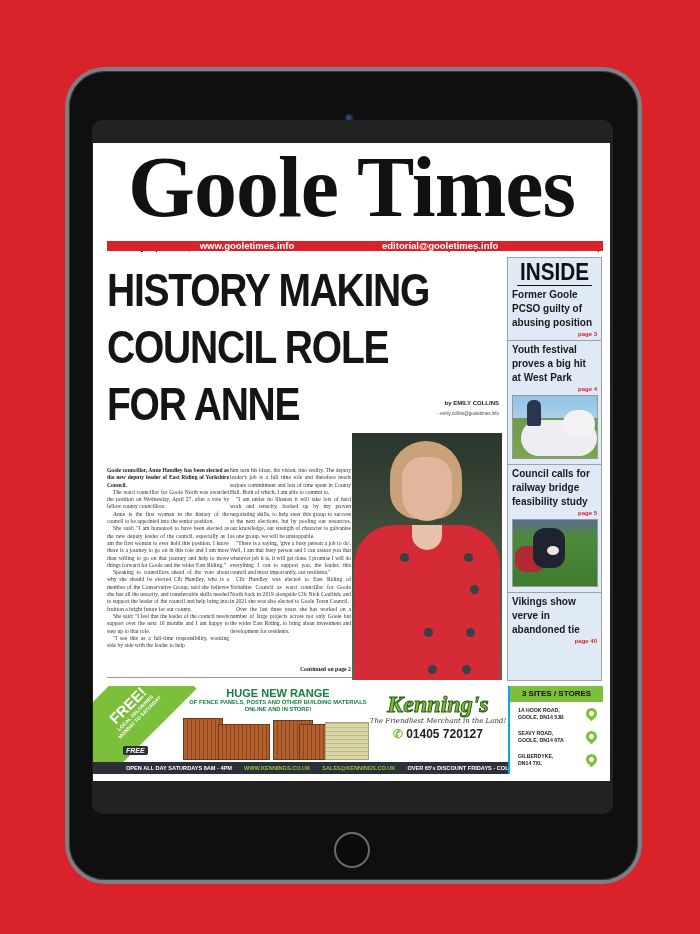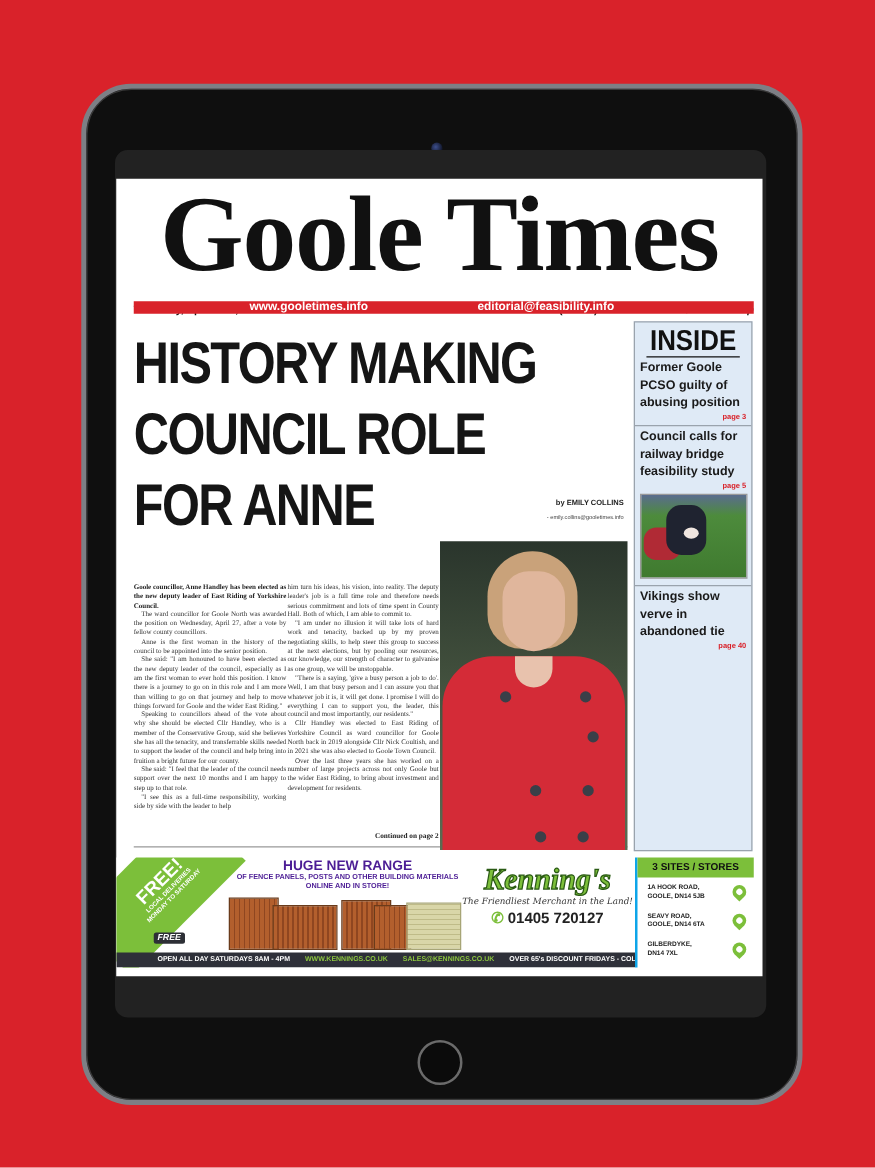--- a/index.html
+++ b/index.html
@@ -126,21 +126,21 @@
     position: absolute; left: 0; top: 0; width: 415px; height: 88px; background: #ffffff; overflow: hidden;
   }
   .ad-free {
     position: absolute; left: -30px; top: -6px; width: 130px; height: 64px; background: #7cbf3a;
     transform: rotate(-45deg); transform-origin: 50% 50%;
   }
   .ad-free-text { position: absolute; left: 4px; top: 10px; width: 70px; transform: rotate(-45deg); color: #fff; font-weight: bold; text-align: center; }
   .ad-free-text .big { font-size: 15px; line-height: 15px; }
   .ad-free-text .small { font-size: 5px; line-height: 6px; }
   .truck { position: absolute; left: 30px; top: 60px; font-size: 7px; font-weight: bold; color: #fff; background: #2d2f36; padding: 1px 3px; border-radius: 2px; font-style: italic; }
-  .ad-headline { position: absolute; left: 95px; top: 1px; width: 180px; text-align: center; font-weight: bold; color: #4c1d95; }
+  .ad-headline { position: absolute; left: 95px; top: 1px; width: 180px; text-align: center; font-weight: bold; color: #15803d; }
   .ad-headline .h1 { font-size: 11px; line-height: 12px; }
   .ad-headline .h2 { font-size: 5.8px; line-height: 7px; }
   .fence { position: absolute; border: 1px solid #6a3b1b; background: repeating-linear-gradient(90deg, #b35f2d 0 3px, #8f4620 3px 4px); }
   .fence.light { border-color: #a7a576; background: repeating-linear-gradient(0deg, #d9d6a8 0 3px, #bfbb88 3px 4px); }
   .ad-center { position: absolute; left: 275px; top: 5px; width: 140px; height: 70px; text-align: center; }
   .kennings-logo { font-family: "Liberation Serif", serif; font-weight: bold; font-style: italic; font-size: 24px; line-height: 26px; color: #7cbf3a; -webkit-text-stroke: 1px #2a5a14; }
   .tagline { font-family: "DejaVu Serif", serif; font-style: italic; font-size: 7px; line-height: 8px; color: #333; }
   .phone { font-weight: bold; font-size: 12px; line-height: 14px; color: #222; margin-top: 2px; }
   .phone .ph-icon { color: #7cbf3a; font-size: 12px; margin-right: 3px; }
   .ad-strip {
@@ -169,21 +169,21 @@
 
     <div class="infobar">
       <span class="date">Thursday, April 28th, 2022</span>
       <span class="issue">Issue 7924</span>
       <span class="est">Established 1853</span>
       <span class="tel">Tel 01405 720110 (24 hrs) Fax 01405 720003</span>
       <span class="price">85p</span>
     </div>
     <div class="redbar">
       <span class="web">www.gooletimes.info</span>
-      <span class="mail">editorial@feasibility.info</span>
+      <span class="mail">editorial@gooletimes.info</span>
     </div>
 
     <div class="headline">
       <div>HISTORY MAKING</div>
       <div>COUNCIL ROLE</div>
       <div>FOR ANNE</div>
     </div>
     <div class="byline">by EMILY COLLINS</div>
     <div class="byline-email">- emily.collins@gooletimes.info</div>
 
@@ -220,20 +220,29 @@
       <div class="btn" style="left:110px;top:232px"></div>
     </div>
 
     <div class="inside">
       <div class="inside-title">INSIDE</div>
       <div class="inside-item">
         <div class="ititle">Former Goole PCSO guilty of abusing position</div>
         <div class="ipage">page 3</div>
       </div>
       <div class="inside-item">
+        <div class="ititle">Youth festival proves a big hit at West Park</div>
+        <div class="ipage">page 4</div>
+        <div class="thumb kid">
+          <div class="cow"></div>
+          <div class="head"></div>
+          <div class="child"></div>
+        </div>
+      </div>
+      <div class="inside-item">
         <div class="ititle">Council calls for railway bridge feasibility study</div>
         <div class="ipage">page 5</div>
         <div class="thumb rugby">
           <div class="p2"></div>
           <div class="p1"></div>
           <div class="ball"></div>
         </div>
       </div>
       <div class="inside-item">
         <div class="ititle">Vikings show verve in abandoned tie</div>

